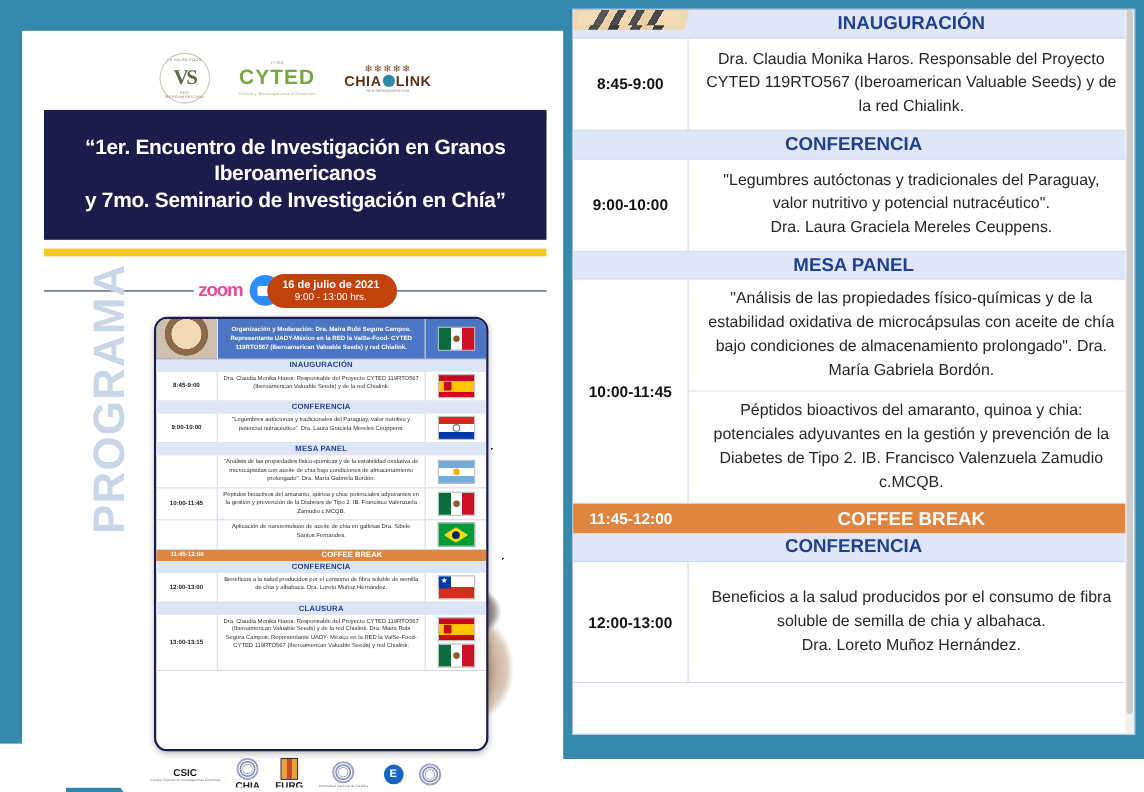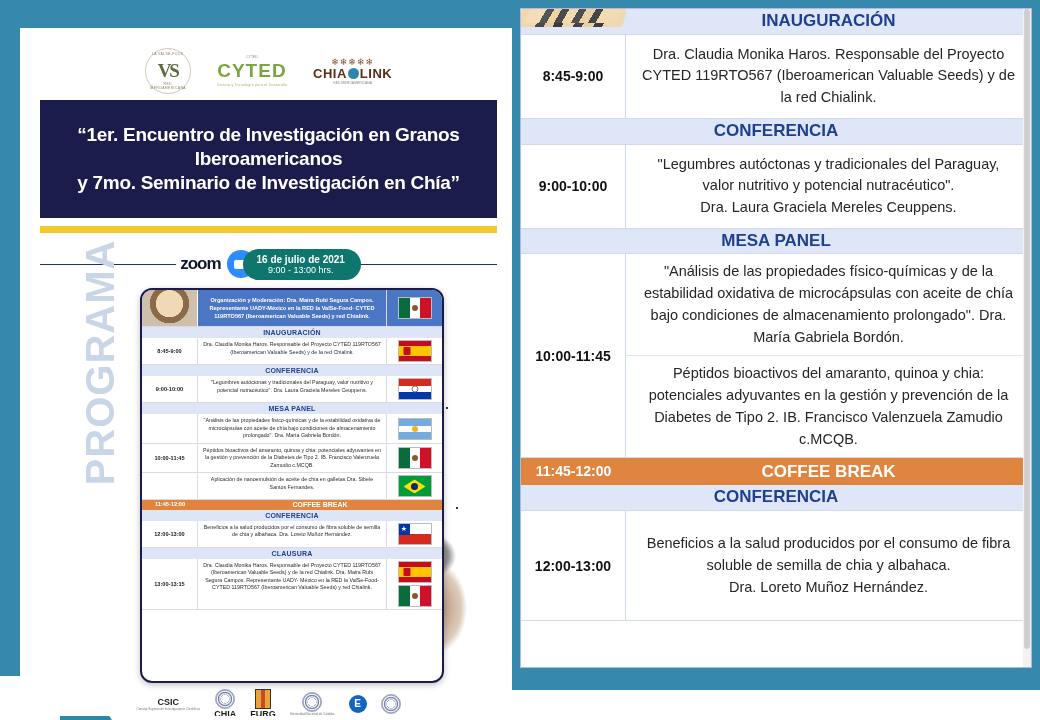--- a/index.html
+++ b/index.html
@@ -69,28 +69,28 @@
   .stripe-yellow {
     position:absolute; left:20px; top:186px; width:457px; height:7px; background:#f3c92c;
   }
 
   
   .zoomrow {
     position:absolute; left:20px; top:200px; width:457px; height:48px;
     display:flex; align-items:center; justify-content:center;
   }
   .zl-line { flex:1; height:1px; background:#20355a; }
-  .zoom-word { font: bold 17px "Liberation Sans", sans-serif; color:#0f172a; letter-spacing:-1px; margin:0 4px;}
+  .zoom-word { font: bold 17px "Liberation Sans", sans-serif; color:#ec4899; letter-spacing:-1px; margin:0 4px;}
   .zoom-cam { width:28px;height:28px;border-radius:50%;background:#2d8cff;
     display:flex;align-items:center;justify-content:center;margin-left:2px;}
   .zoom-cam .cam{ width:14px;height:9px;background:#fff;border-radius:2px;position:relative;}
   .zoom-cam .cam:after{content:"";position:absolute;right:-5px;top:1px;border-style:solid;
     border-width:3.5px 0 3.5px 5px;border-color:transparent transparent transparent #fff;}
   .date-pill {
-    background:#0f766e; color:#fff; border-radius:16px; padding:5px 16px 5px 14px;
+    background:#c2410c; color:#fff; border-radius:16px; padding:5px 16px 5px 14px;
     margin-left:-12px; text-align:center; position:relative; z-index:1;
   }
   .date-pill .d1 { font: bold 10px "Liberation Sans", sans-serif; }
   .date-pill .d2 { font: 9px "Liberation Sans", sans-serif; text-align: center; }
 
   
   .programa {
     position:absolute; left:-50px; top:300px; width:260px;
     transform: rotate(-90deg); transform-origin: center;
     font: bold 40px "Liberation Sans", sans-serif;

